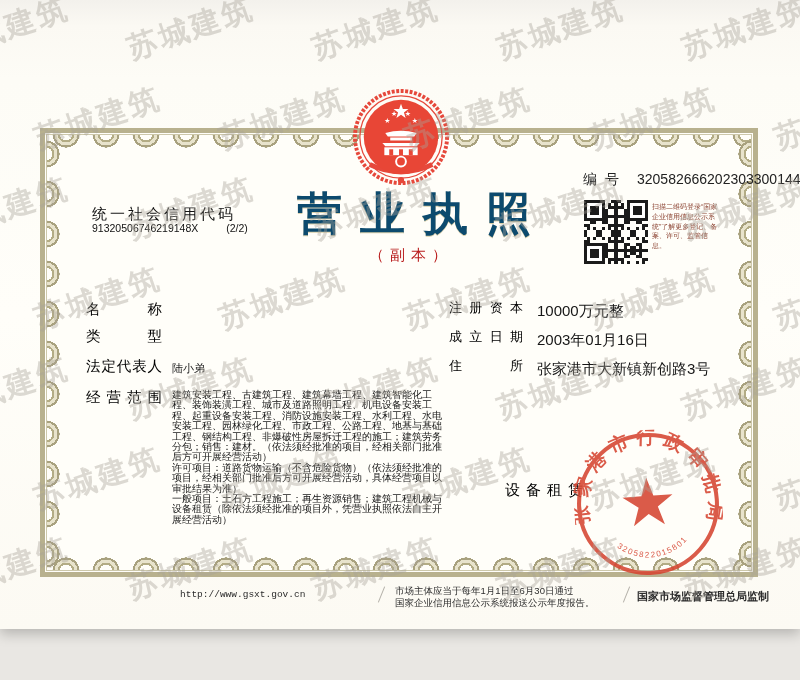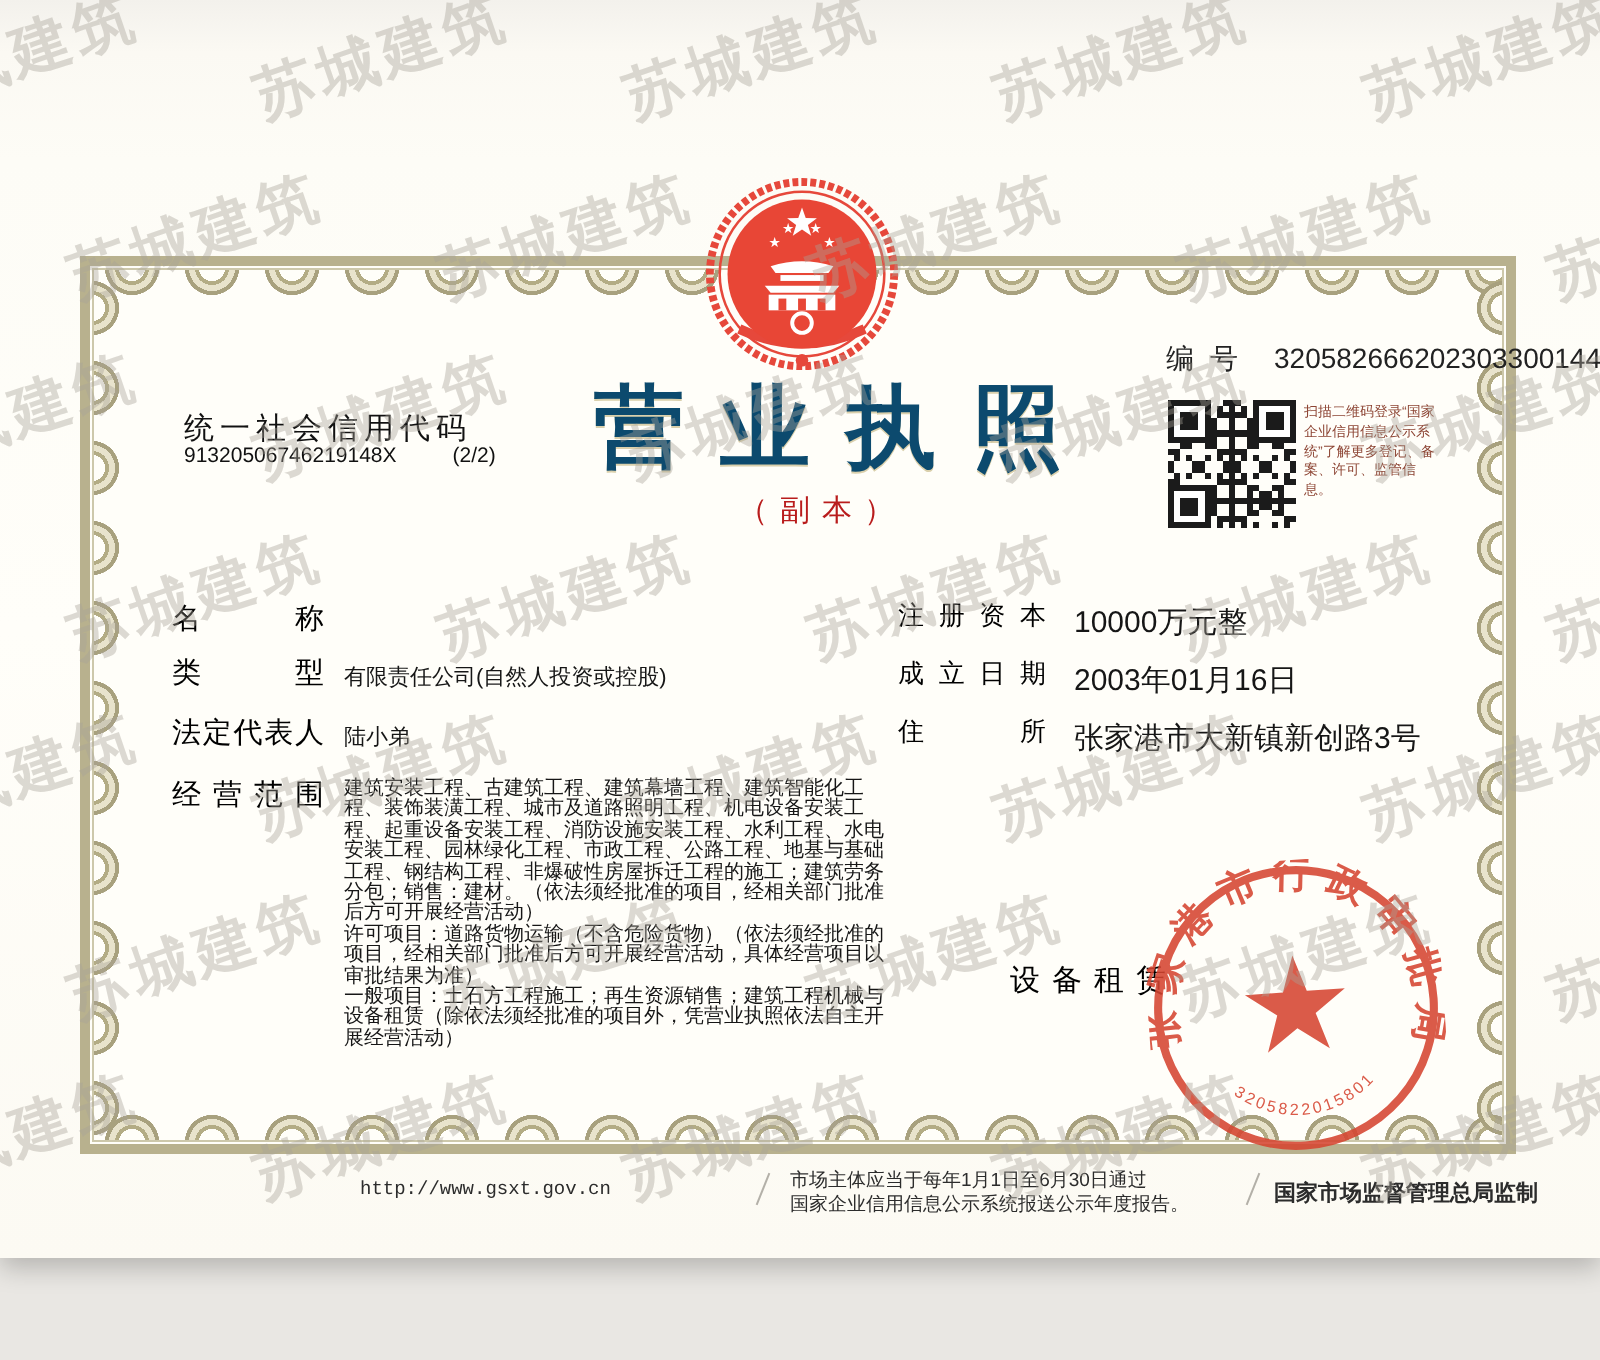--- a/index.html
+++ b/index.html
@@ -257,21 +257,20 @@
     <div class="abs credit-label">统一社会信用代码</div>
     <div class="abs credit-code">
       <span>91320506746219148X</span><span class="copy">(2/2)</span>
     </div>
 
     <div class="doc-title">营业执照</div>
     <div class="doc-subtitle">（副本）</div>
 
     <span class="flabel" style="top:300px">名称</span>
     <span class="flabel" style="top:327px">类型</span>
-    <span class="fvalue" style="top:331px">有限责任公司(自然人投资或控股)</span>
     <span class="flabel" style="top:357px">法定代表人</span>
     <span class="fvalue" style="top:361px">陆小弟</span>
     <span class="flabel" style="top:388px">经营范围</span>
     <div class="scope">建筑安装工程、古建筑工程、建筑幕墙工程、建筑智能化工
 程、装饰装潢工程、城市及道路照明工程、机电设备安装工
 程、起重设备安装工程、消防设施安装工程、水利工程、水电
 安装工程、园林绿化工程、市政工程、公路工程、地基与基础
 工程、钢结构工程、非爆破性房屋拆迁工程的施工；建筑劳务
 分包；销售：建材。（依法须经批准的项目，经相关部门批准
 后方可开展经营活动）

